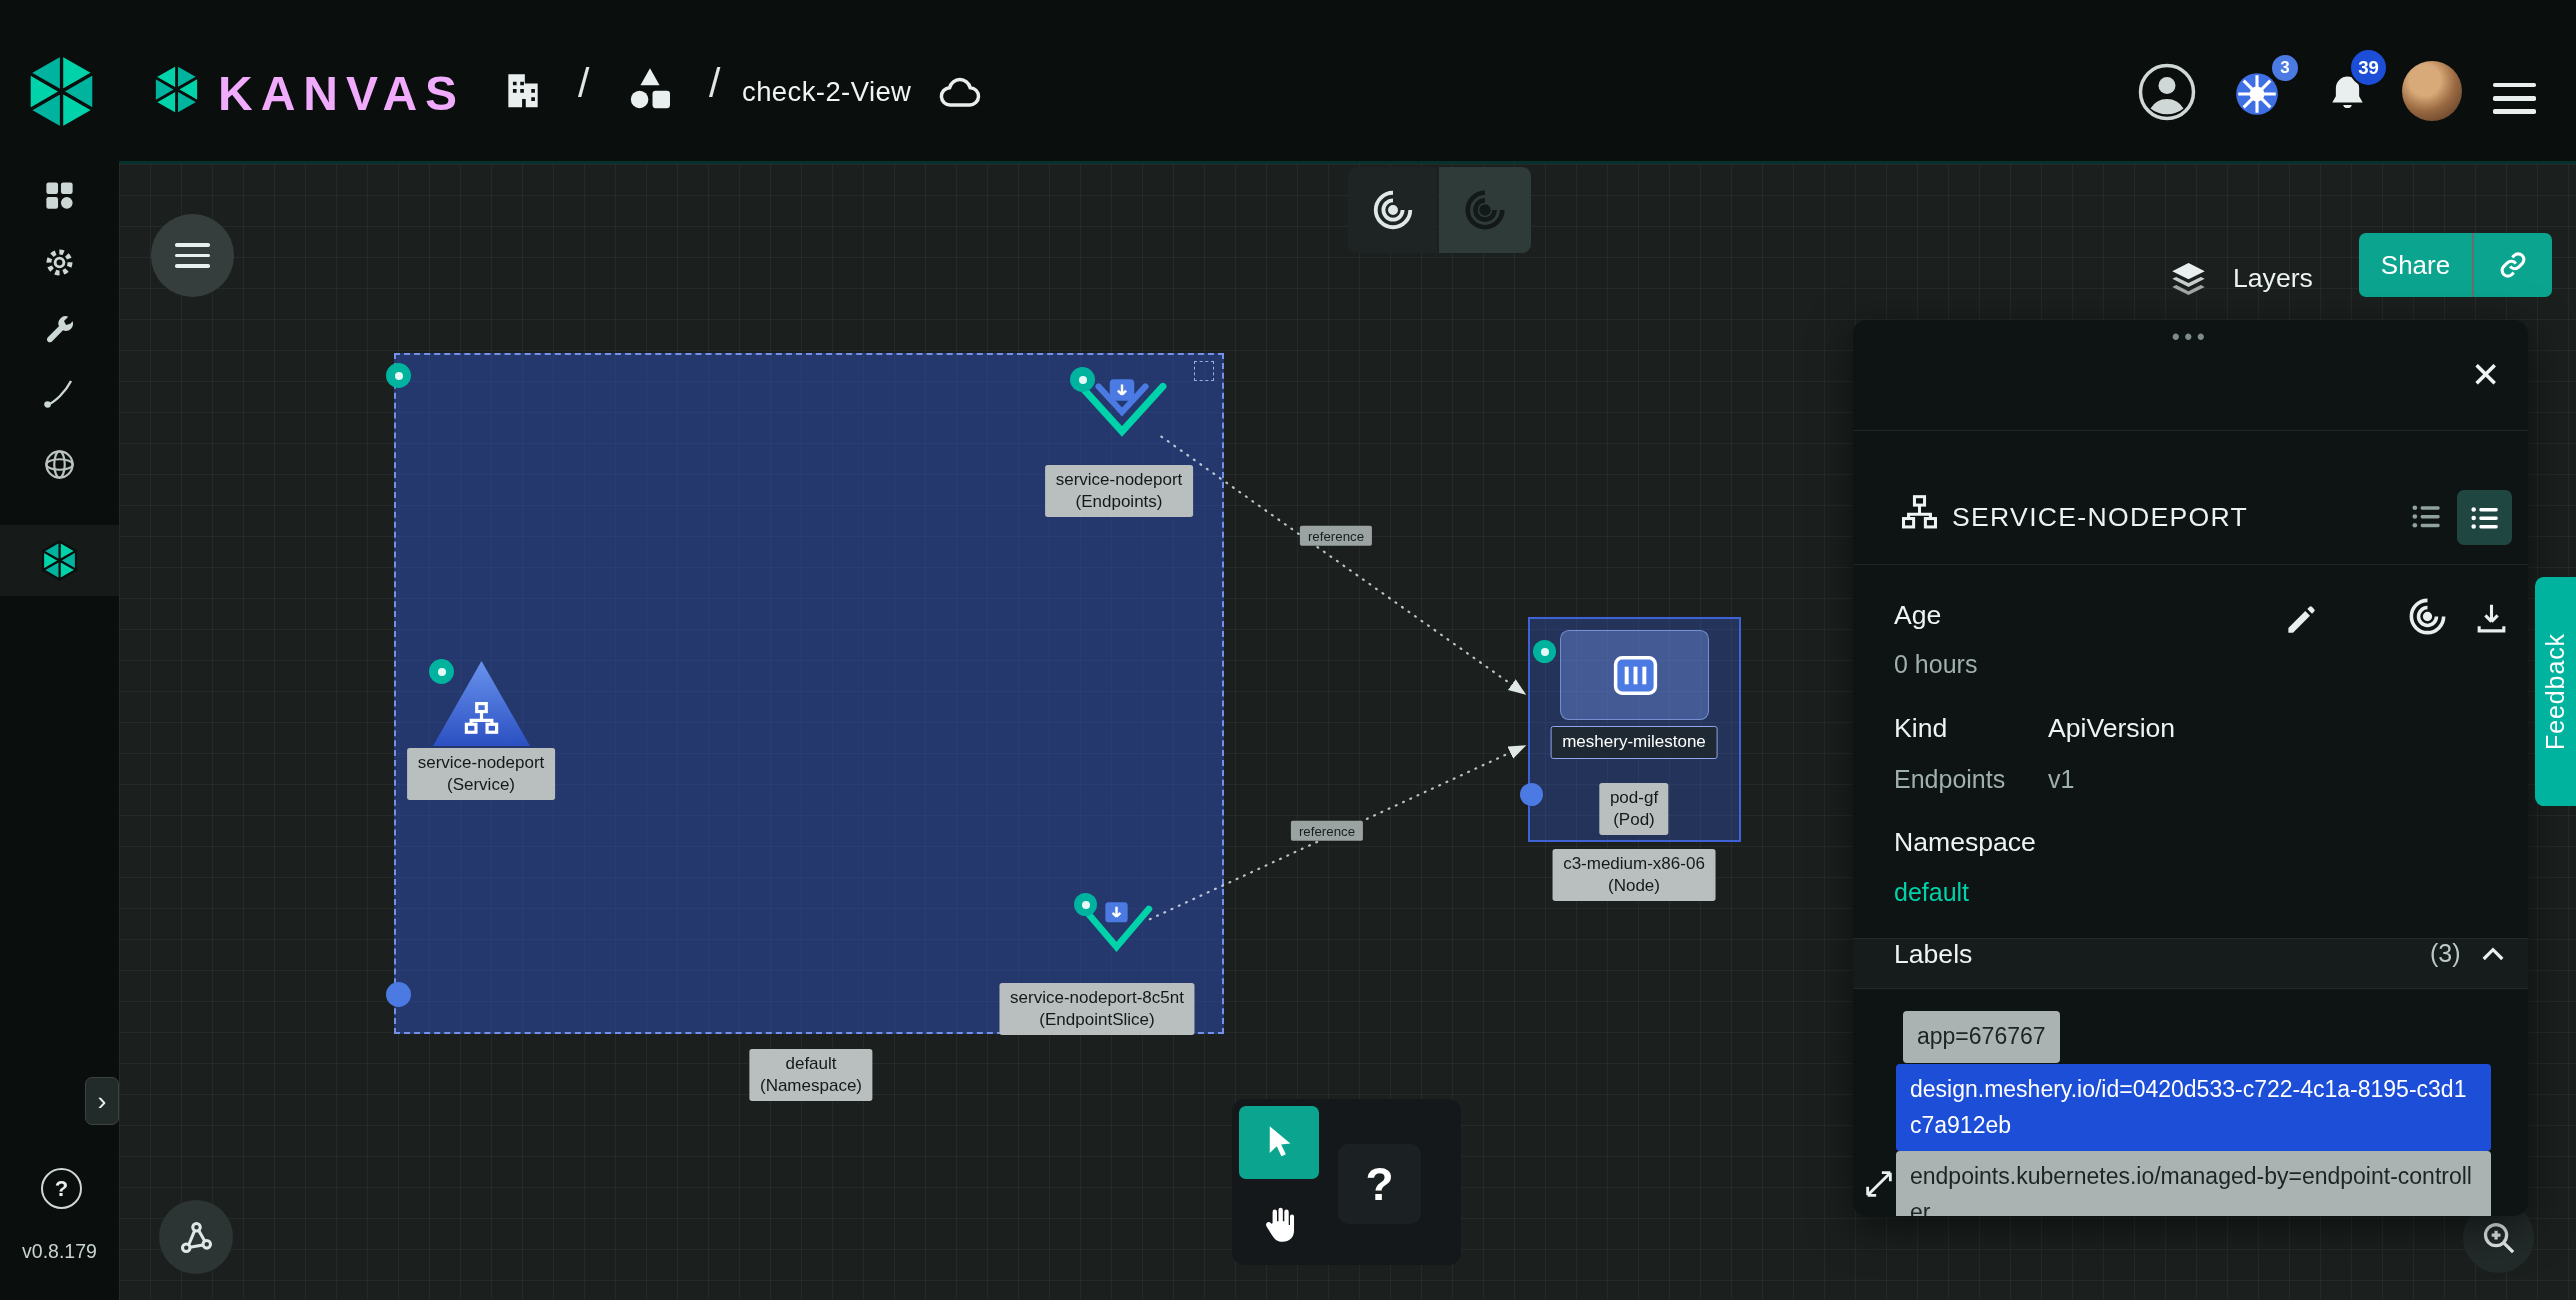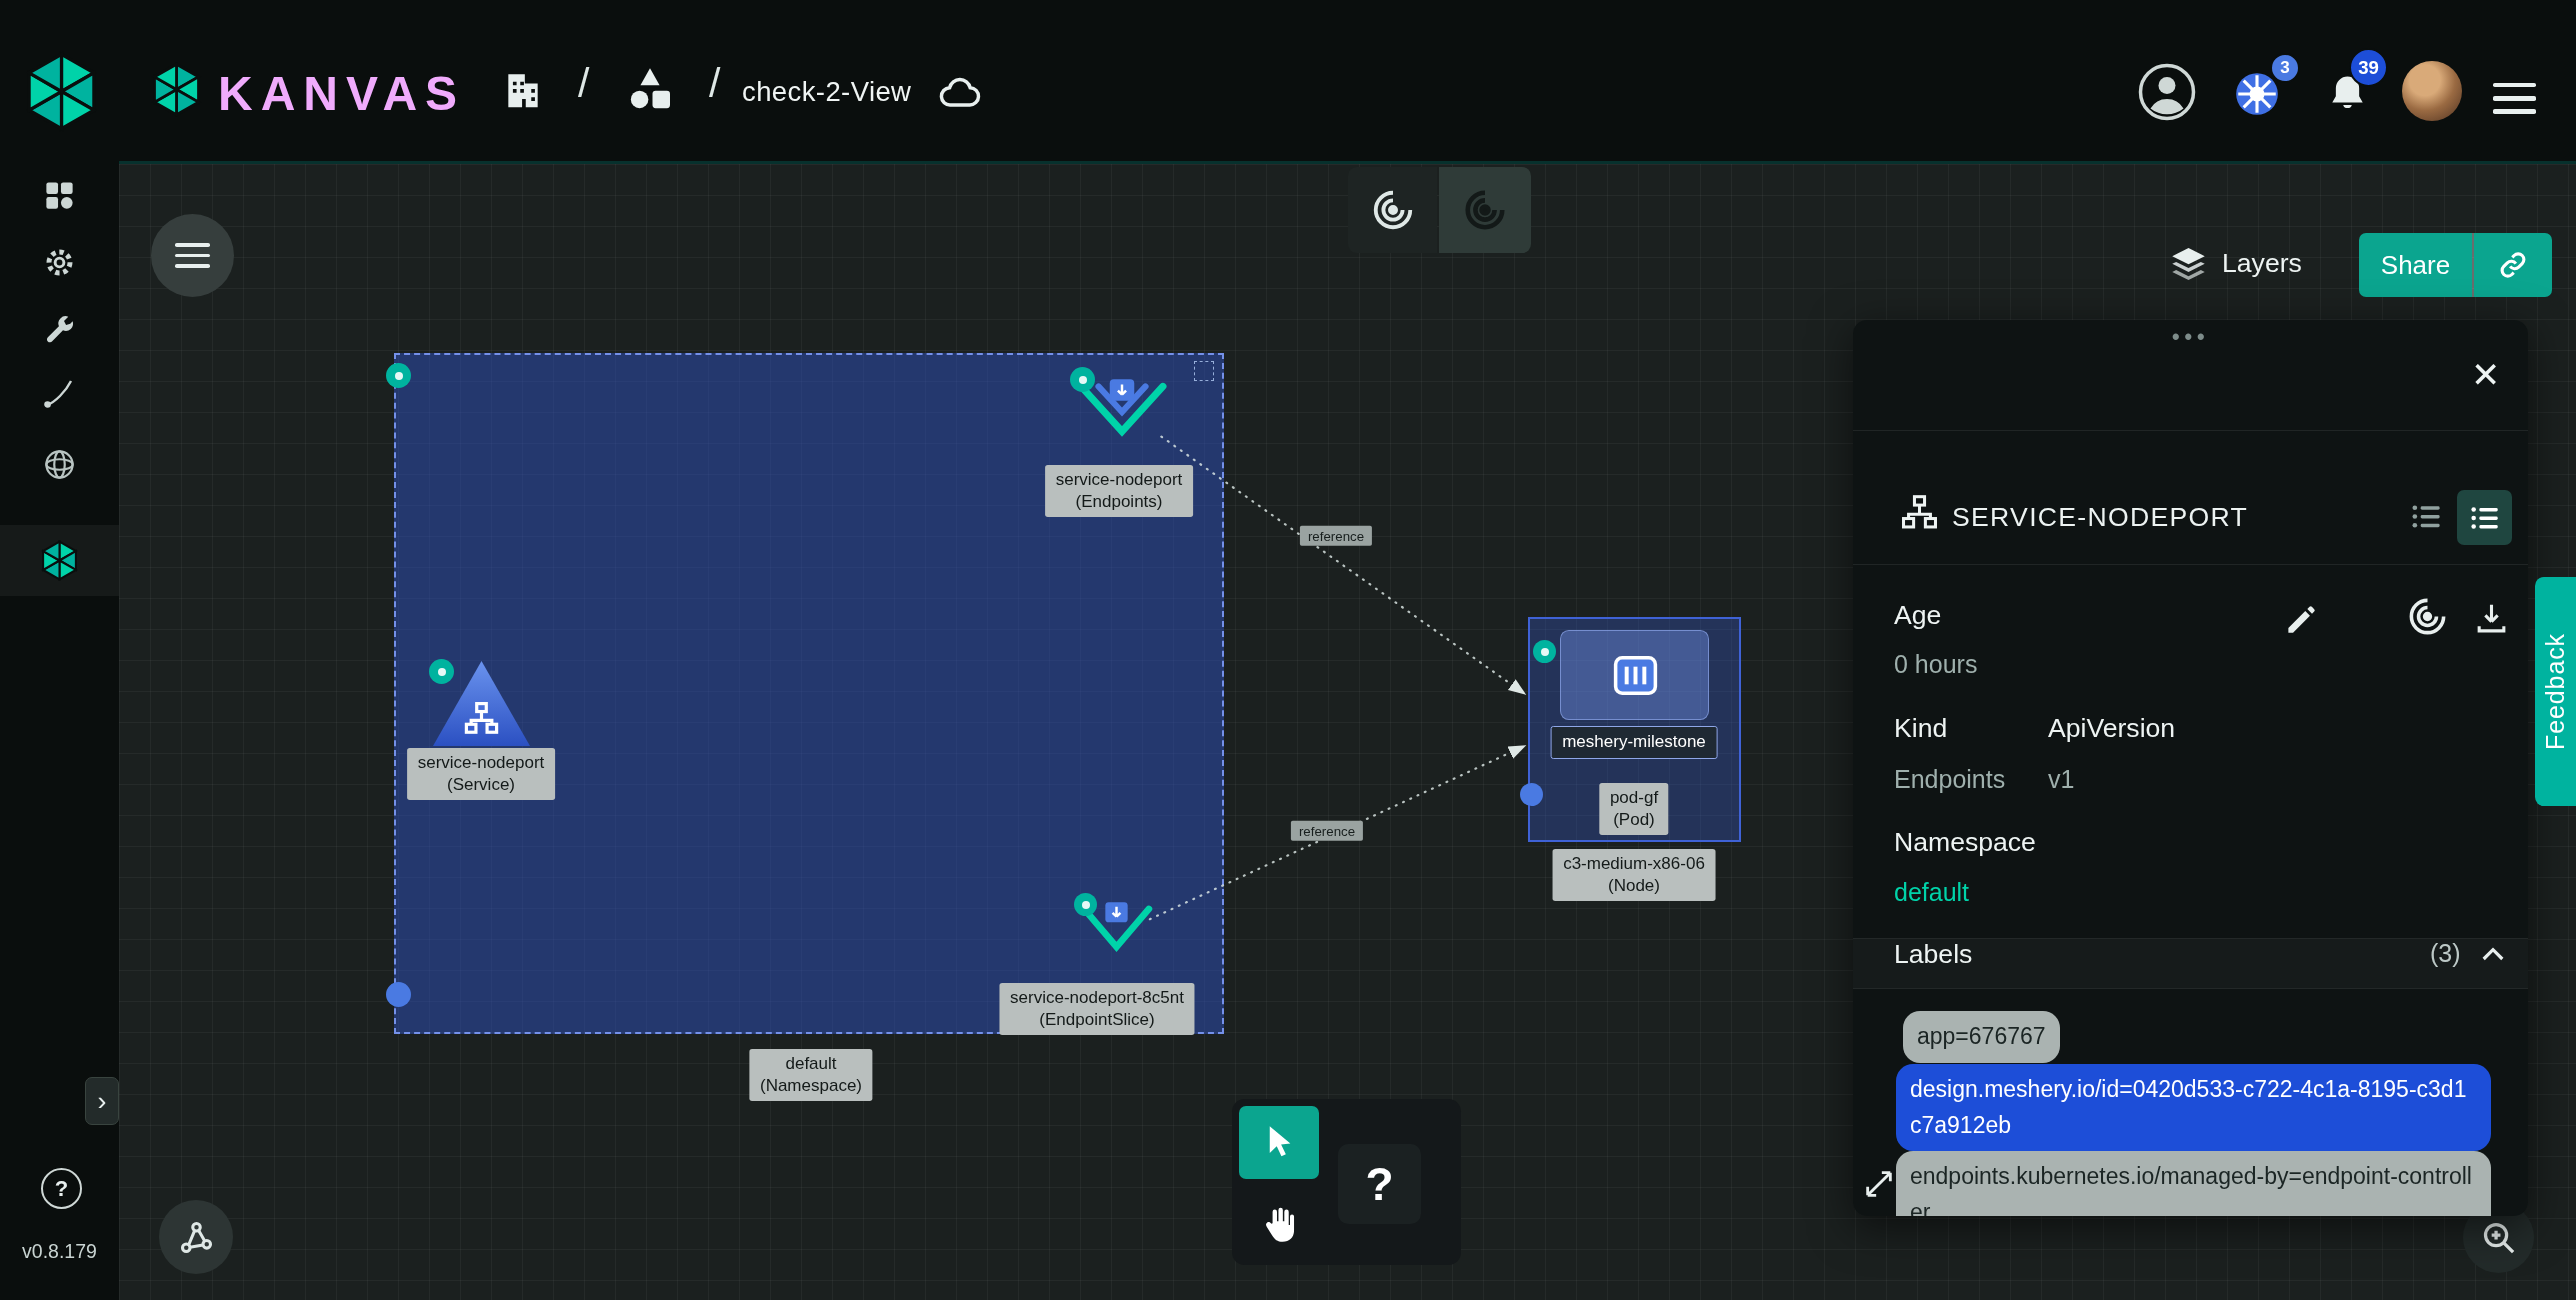--- a/index.html
+++ b/index.html
@@ -29,21 +29,21 @@
 .divider{position:absolute;left:0;width:100%;height:0.9px;background:rgba(255,255,255,.08)}
 .plbl{position:absolute;font-size:26.6px;font-weight:400;color:#eef4f3}
 .pval{position:absolute;font-size:25px;color:#9fb0ad}
 
 
 .chip{position:absolute;transform:translateX(-50%);background:#b9bfbe;color:#141a19;font-size:17px;line-height:1.28;padding:4.4px 10.6px;border-radius:2.7px;text-align:center;white-space:nowrap;z-index:6}
 .chip.dark{background:#1f2933;color:#fff;border:0.9px solid #8fa7e8}
 .badge-dot{position:absolute;border-radius:50%;z-index:7;display:flex;align-items:center;justify-content:center}
 .badge-dot .dotin{width:8px;height:8px;border-radius:50%;background:#fff;opacity:.9}
 .refchip{position:absolute;transform:translate(-50%,-50%);background:#9aa3a1;color:#181f1e;font-size:13.3px;padding:2.7px 8px;border-radius:1.8px;z-index:6}
-.kchip{position:absolute;font-size:23px;line-height:1.55;border-radius:17px;padding:8px 14px;overflow-wrap:anywhere;word-break:break-all}
+.kchip{position:absolute;font-size:23px;line-height:1.55;border-radius:4px;padding:8px 14px;overflow-wrap:anywhere;word-break:break-all}
 .kchip.teal{background:#1d4ed8;color:#fff}
 .kchip.gray{background:#aab3b1;color:#1b2524}
 
 .feedback{left:2535px;top:577px;width:41px;height:229px;background:#00b39f;border-radius:8.9px 0 0 8.9px;z-index:46;display:flex;align-items:center;justify-content:center}
 .feedback span{writing-mode:vertical-rl;transform:rotate(180deg);color:#fff;font-size:25px;letter-spacing:0.9px}
 </style>
 </head>
 <body>
 
 <div class="app">
@@ -162,21 +162,21 @@
     </svg>
   </div>
   <div class="abs flex" style="left:1439px;top:167px;width:92px;height:86px;background:#2f3b38;border-radius:0 8.9px 8.9px 0;z-index:10">
     <svg width="46" height="46" viewBox="0 0 24 24" fill="none" stroke="#131918" stroke-width="2.4">
       <path d="M12 3a9 9 0 109 9"></path>
         <path d="M12 7a5 5 0 105 5"></path>
         <circle cx="12" cy="12" r="1.8" fill="#131918"></circle>
     </svg>
   </div>
 
-  <div class="abs flex" style="left:2169px;top:244px;z-index:10;gap:14px">
+  <div class="abs flex" style="left:2169px;top:259px;z-index:10;gap:25px">
     <svg width="39" height="39" viewBox="0 0 24 24" fill="#e8efee">
       <path d="M12 2.5l10 5-10 5-10-5z"></path>
       <path d="M4.4 11L2 12.2l10 5 10-5L19.6 11 12 14.8z" opacity=".85"></path>
       <path d="M4.4 16L2 17.2l10 5 10-5L19.6 16 12 19.8z" opacity=".65"></path>
     </svg>
     <span style="font-size:26.6px;color:#eef4f3">Layers</span>
   </div>
   <div class="abs" style="left:2359px;top:233px;height:64px;display:flex;z-index:10;border-radius:7px;overflow:hidden">
     <div class="flex" style="width:113px;height:64px;background:#0ba58f">
       <span style="font-size:26px;color:#fff">Share</span>

